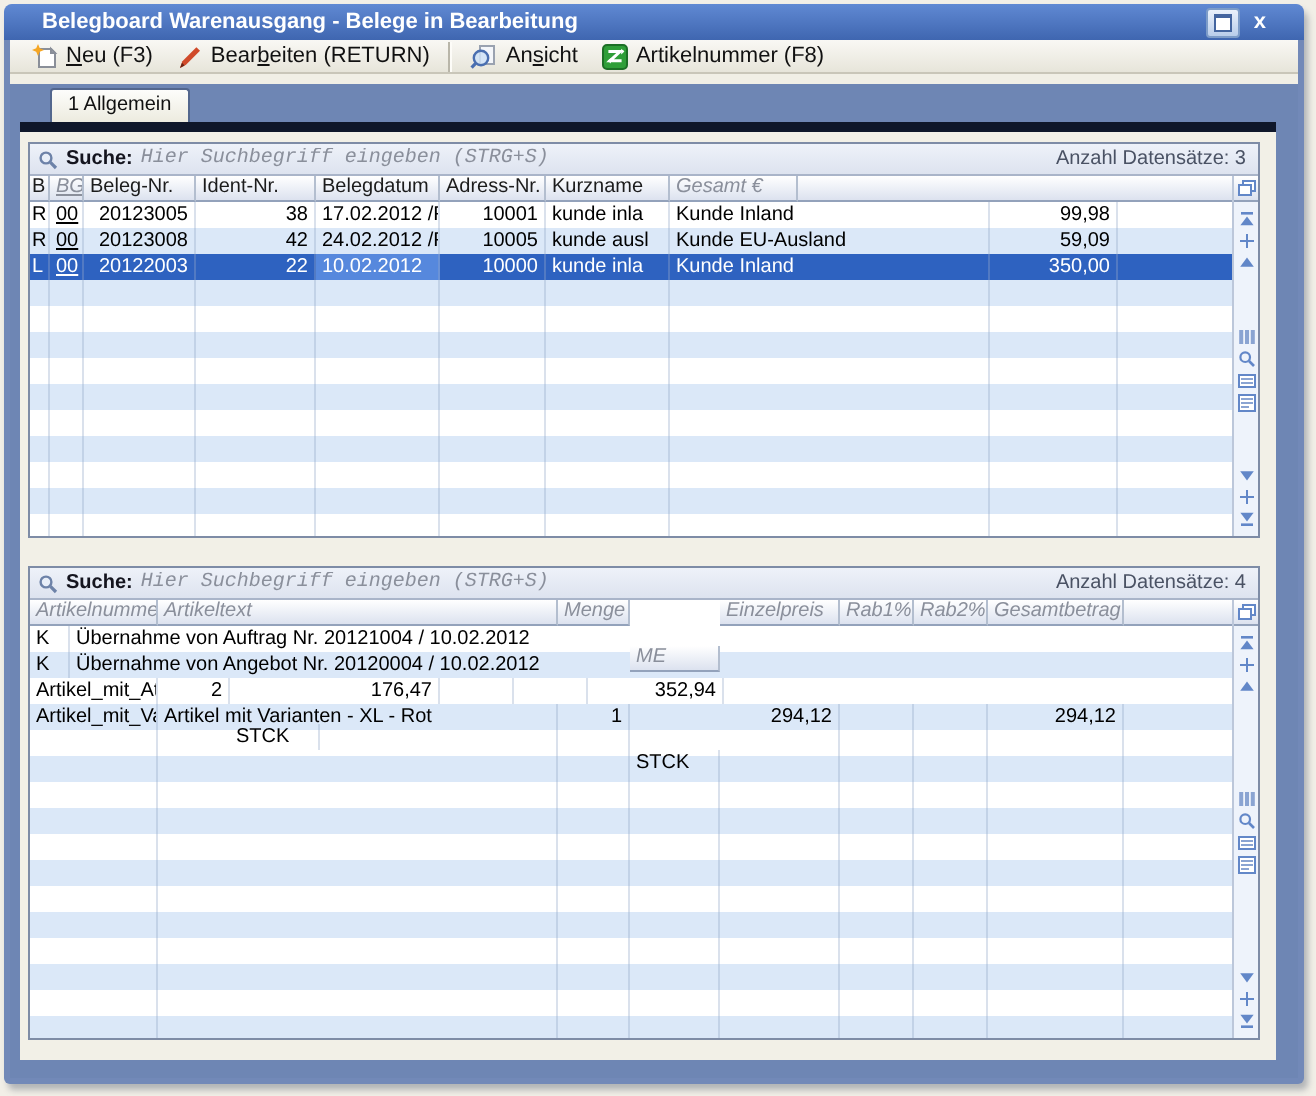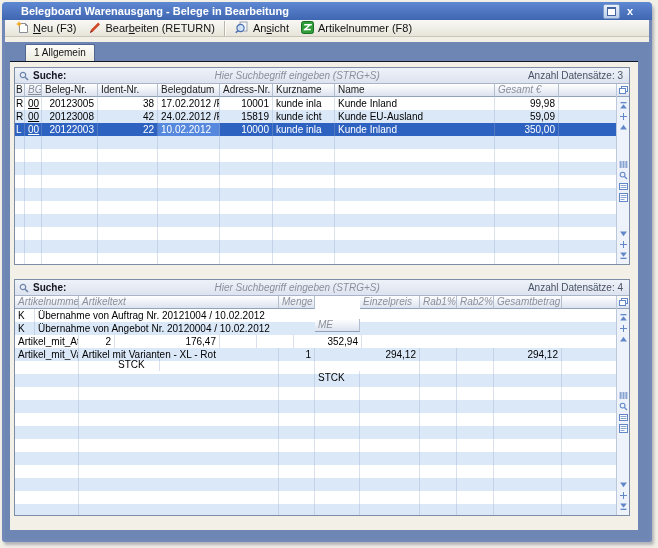--- a/index.html
+++ b/index.html
@@ -32,55 +32,55 @@
   .restore-glyph{width:7px;height:6px;border:1px solid #44659f;border-top:2px solid #44659f;background:#fff;}
   .btn-close{
     margin-left:7px;color:#fff;font-weight:bold;font-size:11px;line-height:14px;cursor:default;
   }
   
   .client{position:absolute;left:3px;right:3px;top:18px;bottom:3px;background:#f1efe6;overflow:hidden;}
   .toolbar{
     position:absolute;left:0;right:0;top:0;height:17px;
     background:linear-gradient(#f9f8f4,#e7e5da);
     border-bottom:1px solid #c9c6b9;
-    display:flex;align-items:flex-end;padding-left:5px;box-sizing:border-box;
+    display:flex;align-items:center;padding-left:5px;box-sizing:border-box;
     font-size:11px;color:#111;
   }
   .tbtn{display:flex;align-items:center;gap:4px;padding:2px 6px;white-space:nowrap;}
   .tbtn svg{display:block;}
   .tsep{width:1px;height:15px;background:#b9b6a9;border-right:1px solid #fdfcf8;margin:0 3px;}
   
   .workspace{position:absolute;left:0;right:0;top:22px;bottom:0;background:#6e86b4;}
   .tab{
     position:absolute;left:20px;top:2px;height:17px;box-sizing:border-box;
     padding:0 8px;background:linear-gradient(#fdfdfb,#edebdf);
     border:1px solid #53678e;border-bottom:none;border-radius:2px 2px 0 0;
     font-size:10px;line-height:16px;color:#111;z-index:2;
   }
   .tabpanel{
     position:absolute;left:5px;top:19px;right:11px;bottom:9px;
-    background:#f2f0e7;border-top:1px solid #0f172a;
+    background:#f2f0e7;border-top:5px solid #0f172a;
   }
   
   .tbl{
     position:absolute;left:4px;width:616px;box-sizing:border-box;
     background:#fff;border:1px solid #7e8ca6;
   }
   .tbl1{top:5px;height:198px;}
   .tbl2{top:217px;height:237px;}
   .search-row{
     height:16px;display:flex;align-items:center;
     background:linear-gradient(#eef2f9,#dde3ef);
     border-bottom:1px solid #a9b4c9;
     font-size:10px;padding:0 4px;box-sizing:border-box;gap:4px;
   }
   .search-label{font-weight:bold;color:#14141e;}
   .search-input{
     flex:1;border:none;background:transparent;outline:none;
-    font-family:Liberation Sans, sans-serif;font-size:10px;color:#333;height:12px;padding:0;text-align:center;
+    font-family:Liberation Mono, monospace;font-size:10px;color:#333;height:12px;padding:0;
   }
   .search-input::placeholder{font-style:italic;color:#8a8f9b;}
   .count-label{color:#4a5264;font-size:10px;white-space:nowrap;margin-right:2px;}
   .tbl-body{display:flex;height:calc(100% - 16px);overflow:hidden;}
   .grid{flex:1;overflow:hidden;font-size:10px;}
   .hrow{display:flex;height:13px;}
   .hcell{
     box-sizing:border-box;height:13px;line-height:12px;padding:0 3px;
     background:linear-gradient(#ffffff,#dce2ef);
     border-right:1px solid #b3becf;border-bottom:1px solid #93a2bb;
@@ -202,21 +202,20 @@
           <div class="tbl-body">
             <div class="grid">
               <div class="hrow">
                 <div class="hcell c-b">B</div>
                 <div class="hcell c-bg it">BG</div>
                 <div class="hcell c-belegnr">Beleg-Nr.</div>
                 <div class="hcell c-identnr">Ident-Nr.</div>
                 <div class="hcell c-datum">Belegdatum</div>
                 <div class="hcell c-adressnr">Adress-Nr.</div>
                 <div class="hcell c-kurz">Kurzname</div>
-                <div class="hcell c-name">Name</div>
                 <div class="hcell c-gesamt it">Gesamt €</div>
                 <div class="hcell c-fill"></div>
               </div>
               <div class="drow">
                 <div class="cell c-b">R</div>
                 <div class="cell c-bg">00</div>
                 <div class="cell c-belegnr ra">20123005</div>
                 <div class="cell c-identnr ra">38</div>
                 <div class="cell c-datum">17.02.2012 /Fr</div>
                 <div class="cell c-adressnr ra">10001</div>
@@ -224,22 +223,22 @@
                 <div class="cell c-name">Kunde Inland</div>
                 <div class="cell c-gesamt ra">99,98</div>
                 <div class="cell c-fill"></div>
               </div>
               <div class="drow alt">
                 <div class="cell c-b">R</div>
                 <div class="cell c-bg">00</div>
                 <div class="cell c-belegnr ra">20123008</div>
                 <div class="cell c-identnr ra">42</div>
                 <div class="cell c-datum">24.02.2012 /Fr</div>
-                <div class="cell c-adressnr ra">15819</div>
-                <div class="cell c-kurz">kunde icht</div>
+                <div class="cell c-adressnr ra">10005</div>
+                <div class="cell c-kurz">kunde ausl</div>
                 <div class="cell c-name">Kunde EU-Ausland</div>
                 <div class="cell c-gesamt ra">59,09</div>
                 <div class="cell c-fill"></div>
               </div>
               <div class="drow sel">
                 <div class="cell c-b">L</div>
                 <div class="cell c-bg">00</div>
                 <div class="cell c-belegnr ra">20122003</div>
                 <div class="cell c-identnr ra">22</div>
                 <div class="cell c-datum focus">10.02.2012</div>

